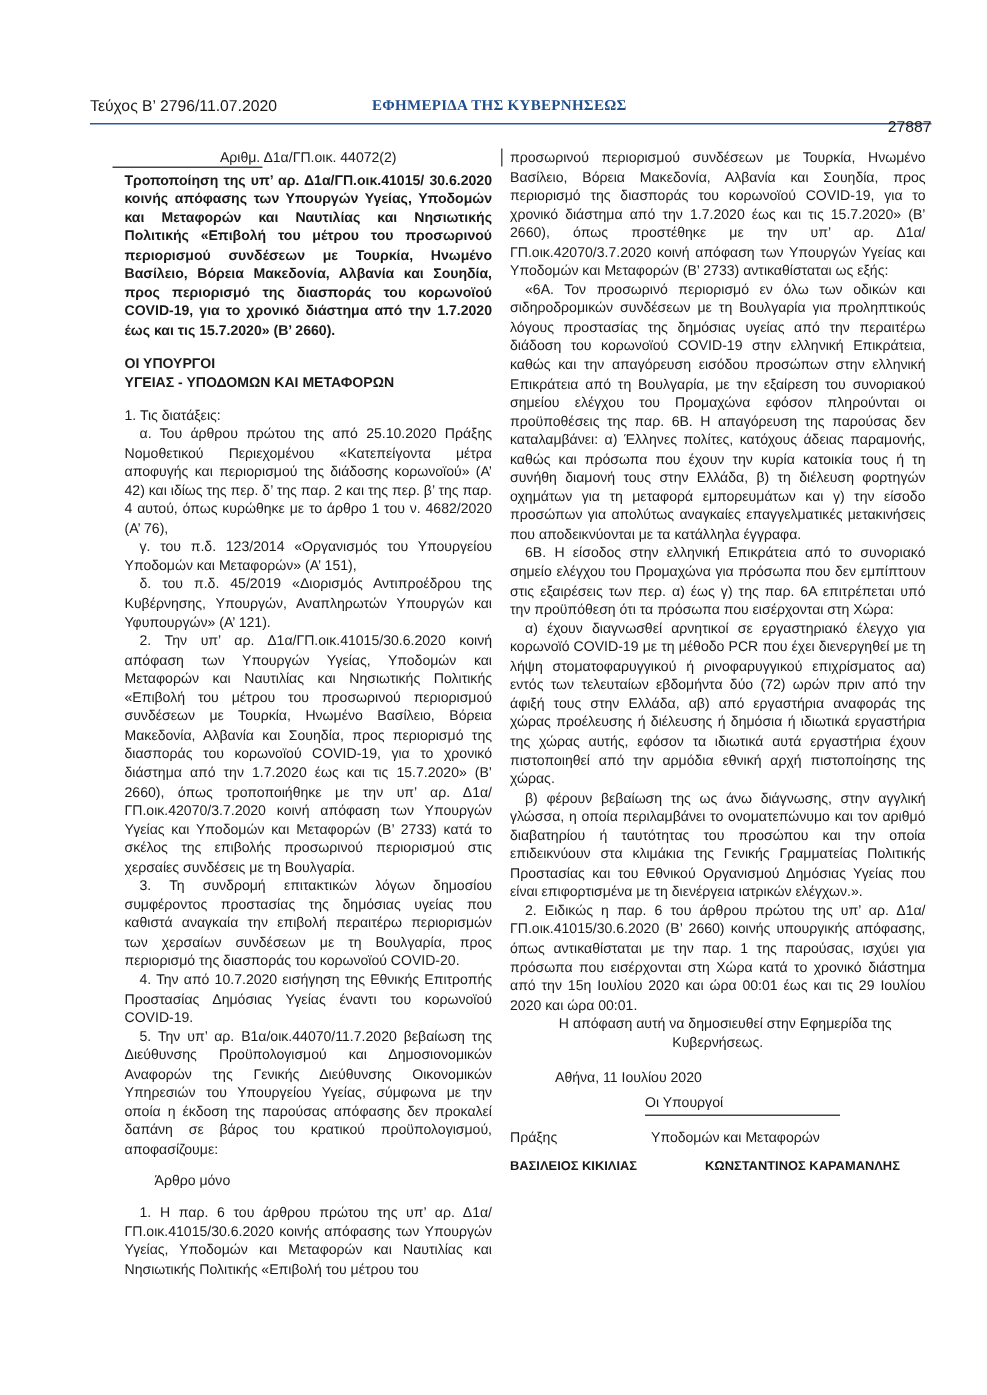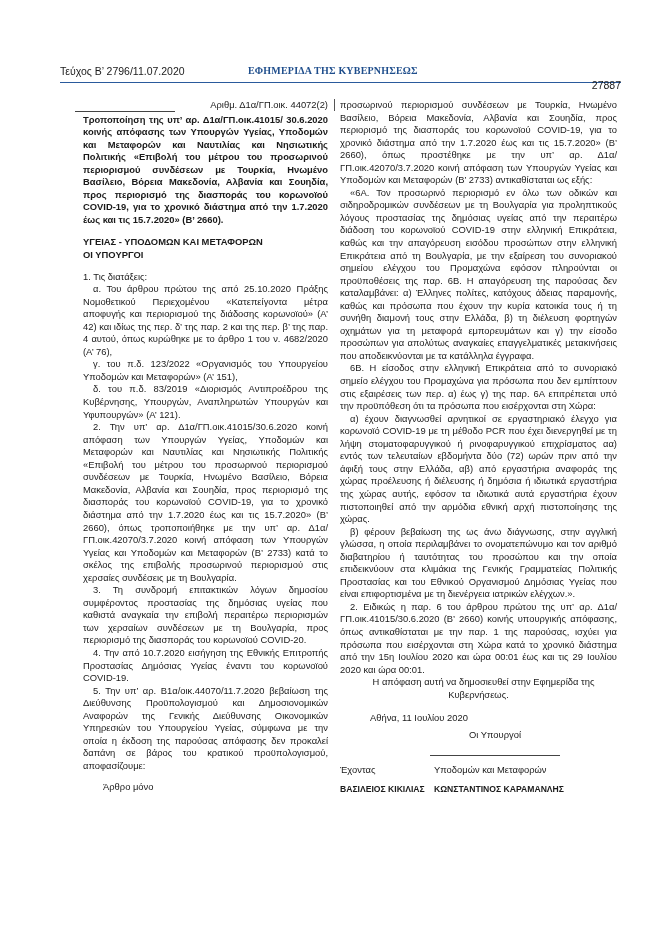--- a/index.html
+++ b/index.html
@@ -8,77 +8,78 @@
   .header { position:absolute; left:60px; top:62px; width:561px; height:20px;
             border-bottom:1.5px solid #2a5a9c; font-size:10.5px; }
   .header .issue { position:absolute; left:0; top:3px; }
   .header .title { position:absolute; left:188px; top:3px; color:#1f4e8c;
                    font-family:"Liberation Serif", serif; font-weight:bold; letter-spacing:0.2px; font-size:10px;text-align:right; }
   .header .page { position:absolute; right:0; top:17px; }
   .col { position:absolute; top:99px; font-size:9.4px; line-height:12.55px; text-align:justify; }
   .col.left { left:83px; width:245px; }
   .col.right { left:340px; width:277px; padding-left:0; }
   .divider { position:absolute; left:334px; top:99px; width:1px; height:12px; background:#555; }
-  .decision-no { display:flex; justify-content:flex-end; position:relative; }
+  .decision-no { display:flex; justify-content:center; position:relative; }
   .decision-no::after { content:""; position:absolute; left:-8px; top:12px; width:100px; height:1px; background:#444; }
   .bold { font-weight:bold; }
   .p { margin:0; }
   .ind { text-indent:10px; }
   .ministers { font-weight:bold; margin:10px 0 9px 0; text-align:left; }
   .article { margin:9px 0 8px 20px; }
   .sig-place { margin:11px 0 4px 30px; }
-  .sig-title { margin-left:90px; width:130px; text-align:center; border-bottom:1px solid #444; padding-bottom:14px; margin-bottom:8px; }
+  .sig-title { margin-left:90px; width:130px; border-bottom:1px solid #444; padding-bottom:2px; margin-bottom:8px; }
   .sig-row { display:flex; margin-bottom:6px; }
   .sig-row span:first-child { width:94px; }
-  .sig-names { display:flex; font-weight:bold; font-size:8.6px; }
+  .sig-names { display:flex; font-weight:bold; font-size:8.6px;gap:36px; }
   .sig-names span:first-child { width:94px; }
 </style>
 </head>
 <body>
 
 <div class="header">
   <span class="issue">Τεύχος Β’ 2796/11.07.2020</span>
   <span class="title">ΕΦΗΜΕΡΙΔΑ ΤΗΣ ΚΥΒΕΡΝΗΣΕΩΣ</span>
   <span class="page">27887</span>
 </div>
 
 <div class="divider"></div>
 
 <div class="col left">
   <div class="decision-no">
     <span>Αριθμ. Δ1α/ΓΠ.οικ. 44072</span>
     <span>(2)</span>
   </div>
   <p class="p bold" style="margin-top:2px;">Τροποποίηση της υπ’ αρ. Δ1α/ΓΠ.οικ.41015/ 30.6.2020 κοινής απόφασης των Υπουργών Υγείας, Υποδομών και Μεταφορών και Ναυτιλίας και Νησιωτικής Πολιτικής «Επιβολή του μέτρου του προσωρινού περιορισμού συνδέσεων με Τουρκία, Ηνωμένο Βασίλειο, Βόρεια Μακεδονία, Αλβανία και Σουηδία, προς περιορισμό της διασποράς του κορωνοϊού COVID-19, για το χρονικό διάστημα από την 1.7.2020 έως και τις 15.7.2020» (Β’ 2660).</p>
   <div class="ministers">
+    <div>ΟΙ ΥΠΟΥΡΓΟΙ</div>
     <div>ΥΓΕΙΑΣ - ΥΠΟΔΟΜΩΝ ΚΑΙ ΜΕΤΑΦΟΡΩΝ</div>
-    <div>ΟΙ ΥΠΟΥΡΓΟΙ</div>
   </div>
   <p class="p">1. Τις διατάξεις:</p>
   <p class="p ind">α. Του άρθρου πρώτου της από 25.10.2020 Πράξης Νομοθετικού Περιεχομένου «Κατεπείγοντα μέτρα αποφυγής και περιορισμού της διάδοσης κορωνοϊού» (Α’ 42) και ιδίως της περ. δ’ της παρ. 2 και της περ. β’ της παρ. 4 αυτού, όπως κυρώθηκε με το άρθρο 1 του ν. 4682/2020 (Α’ 76),</p>
-  <p class="p ind">γ. του π.δ. 123/2022 «Οργανισμός του Υπουργείου Υποδομών και Μεταφορών» (Α’ 151),</p>
-  <p class="p ind">δ. του π.δ. 83/2019 «Διορισμός Αντιπροέδρου της Κυβέρνησης, Υπουργών, Αναπληρωτών Υπουργών και Υφυπουργών» (Α’ 121).</p>
+  <p class="p ind">γ. του π.δ. 123/2014 «Οργανισμός του Υπουργείου Υποδομών και Μεταφορών» (Α’ 151),</p>
+  <p class="p ind">δ. του π.δ. 45/2019 «Διορισμός Αντιπροέδρου της Κυβέρνησης, Υπουργών, Αναπληρωτών Υπουργών και Υφυπουργών» (Α’ 121).</p>
   <p class="p ind">2. Την υπ’ αρ. Δ1α/ΓΠ.οικ.41015/30.6.2020 κοινή απόφαση των Υπουργών Υγείας, Υποδομών και Μεταφορών και Ναυτιλίας και Νησιωτικής Πολιτικής «Επιβολή του μέτρου του προσωρινού περιορισμού συνδέσεων με Τουρκία, Ηνωμένο Βασίλειο, Βόρεια Μακεδονία, Αλβανία και Σουηδία, προς περιορισμό της διασποράς του κορωνοϊού COVID-19, για το χρονικό διάστημα από την 1.7.2020 έως και τις 15.7.2020» (Β’ 2660), όπως τροποποιήθηκε με την υπ’ αρ. Δ1α/ΓΠ.οικ.42070/3.7.2020 κοινή απόφαση των Υπουργών Υγείας και Υποδομών και Μεταφορών (Β’ 2733) κατά το σκέλος της επιβολής προσωρινού περιορισμού στις χερσαίες συνδέσεις με τη Βουλγαρία.</p>
   <p class="p ind">3. Τη συνδρομή επιτακτικών λόγων δημοσίου συμφέροντος προστασίας της δημόσιας υγείας που καθιστά αναγκαία την επιβολή περαιτέρω περιορισμών των χερσαίων συνδέσεων με τη Βουλγαρία, προς περιορισμό της διασποράς του κορωνοϊού COVID-20.</p>
   <p class="p ind">4. Την από 10.7.2020 εισήγηση της Εθνικής Επιτροπής Προστασίας Δημόσιας Υγείας έναντι του κορωνοϊού COVID-19.</p>
   <p class="p ind">5. Την υπ’ αρ. Β1α/οικ.44070/11.7.2020 βεβαίωση της Διεύθυνσης Προϋπολογισμού και Δημοσιονομικών Αναφορών της Γενικής Διεύθυνσης Οικονομικών Υπηρεσιών του Υπουργείου Υγείας, σύμφωνα με την οποία η έκδοση της παρούσας απόφασης δεν προκαλεί δαπάνη σε βάρος του κρατικού προϋπολογισμού, αποφασίζουμε:</p>
   <div class="article">Άρθρο μόνο</div>
+  <p class="p ind">1. Η παρ. 6 του άρθρου πρώτου της υπ’ αρ. Δ1α/ ΓΠ.οικ.41015/30.6.2020 κοινής απόφασης των Υπουργών Υγείας, Υποδομών και Μεταφορών και Ναυτιλίας και Νησιωτικής Πολιτικής «Επιβολή του μέτρου του</p>
 </div>
 
 <div class="col right">
   <p class="p">προσωρινού περιορισμού συνδέσεων με Τουρκία, Ηνωμένο Βασίλειο, Βόρεια Μακεδονία, Αλβανία και Σουηδία, προς περιορισμό της διασποράς του κορωνοϊού COVID-19, για το χρονικό διάστημα από την 1.7.2020 έως και τις 15.7.2020» (Β’ 2660), όπως προστέθηκε με την υπ’ αρ. Δ1α/ΓΠ.οικ.42070/3.7.2020 κοινή απόφαση των Υπουργών Υγείας και Υποδομών και Μεταφορών (Β’ 2733) αντικαθίσταται ως εξής:</p>
   <p class="p ind">«6Α. Τον προσωρινό περιορισμό εν όλω των οδικών και σιδηροδρομικών συνδέσεων με τη Βουλγαρία για προληπτικούς λόγους προστασίας της δημόσιας υγείας από την περαιτέρω διάδοση του κορωνοϊού COVID-19 στην ελληνική Επικράτεια, καθώς και την απαγόρευση εισόδου προσώπων στην ελληνική Επικράτεια από τη Βουλγαρία, με την εξαίρεση του συνοριακού σημείου ελέγχου του Προμαχώνα εφόσον πληρούνται οι προϋποθέσεις της παρ. 6Β. Η απαγόρευση της παρούσας δεν καταλαμβάνει: α) Έλληνες πολίτες, κατόχους άδειας παραμονής, καθώς και πρόσωπα που έχουν την κυρία κατοικία τους ή τη συνήθη διαμονή τους στην Ελλάδα, β) τη διέλευση φορτηγών οχημάτων για τη μεταφορά εμπορευμάτων και γ) την είσοδο προσώπων για απολύτως αναγκαίες επαγγελματικές μετακινήσεις που αποδεικνύονται με τα κατάλληλα έγγραφα.</p>
   <p class="p ind">6Β. Η είσοδος στην ελληνική Επικράτεια από το συνοριακό σημείο ελέγχου του Προμαχώνα για πρόσωπα που δεν εμπίπτουν στις εξαιρέσεις των περ. α) έως γ) της παρ. 6Α επιτρέπεται υπό την προϋπόθεση ότι τα πρόσωπα που εισέρχονται στη Χώρα:</p>
   <p class="p ind">α) έχουν διαγνωσθεί αρνητικοί σε εργαστηριακό έλεγχο για κορωνοϊό COVID-19 με τη μέθοδο PCR που έχει διενεργηθεί με τη λήψη στοματοφαρυγγικού ή ρινοφαρυγγικού επιχρίσματος αα) εντός των τελευταίων εβδομήντα δύο (72) ωρών πριν από την άφιξή τους στην Ελλάδα, αβ) από εργαστήρια αναφοράς της χώρας προέλευσης ή διέλευσης ή δημόσια ή ιδιωτικά εργαστήρια της χώρας αυτής, εφόσον τα ιδιωτικά αυτά εργαστήρια έχουν πιστοποιηθεί από την αρμόδια εθνική αρχή πιστοποίησης της χώρας.</p>
   <p class="p ind">β) φέρουν βεβαίωση της ως άνω διάγνωσης, στην αγγλική γλώσσα, η οποία περιλαμβάνει το ονοματεπώνυμο και τον αριθμό διαβατηρίου ή ταυτότητας του προσώπου και την οποία επιδεικνύουν στα κλιμάκια της Γενικής Γραμματείας Πολιτικής Προστασίας και του Εθνικού Οργανισμού Δημόσιας Υγείας που είναι επιφορτισμένα με τη διενέργεια ιατρικών ελέγχων.».</p>
   <p class="p ind">2. Ειδικώς η παρ. 6 του άρθρου πρώτου της υπ’ αρ. Δ1α/ΓΠ.οικ.41015/30.6.2020 (Β’ 2660) κοινής υπουργικής απόφασης, όπως αντικαθίσταται με την παρ. 1 της παρούσας, ισχύει για πρόσωπα που εισέρχονται στη Χώρα κατά το χρονικό διάστημα από την 15η Ιουλίου 2020 και ώρα 00:01 έως και τις 29 Ιουλίου 2020 και ώρα 00:01.</p>
   <p class="p ind" style="text-align:center;">Η απόφαση αυτή να δημοσιευθεί στην Εφημερίδα της Κυβερνήσεως.</p>
   <div class="sig-place">Αθήνα, 11 Ιουλίου 2020</div>
   <div class="sig-title">Οι Υπουργοί</div>
   <div class="sig-row">
-    <span>Έχοντας</span>
+    <span>Πράξης</span>
     <span>Υποδομών και Μεταφορών</span>
   </div>
   <div class="sig-names">
     <span>ΒΑΣΙΛΕΙΟΣ ΚΙΚΙΛΙΑΣ</span>
     <span>ΚΩΝΣΤΑΝΤΙΝΟΣ ΚΑΡΑΜΑΝΛΗΣ</span>
   </div>
 </div>
 
 </body></html>

